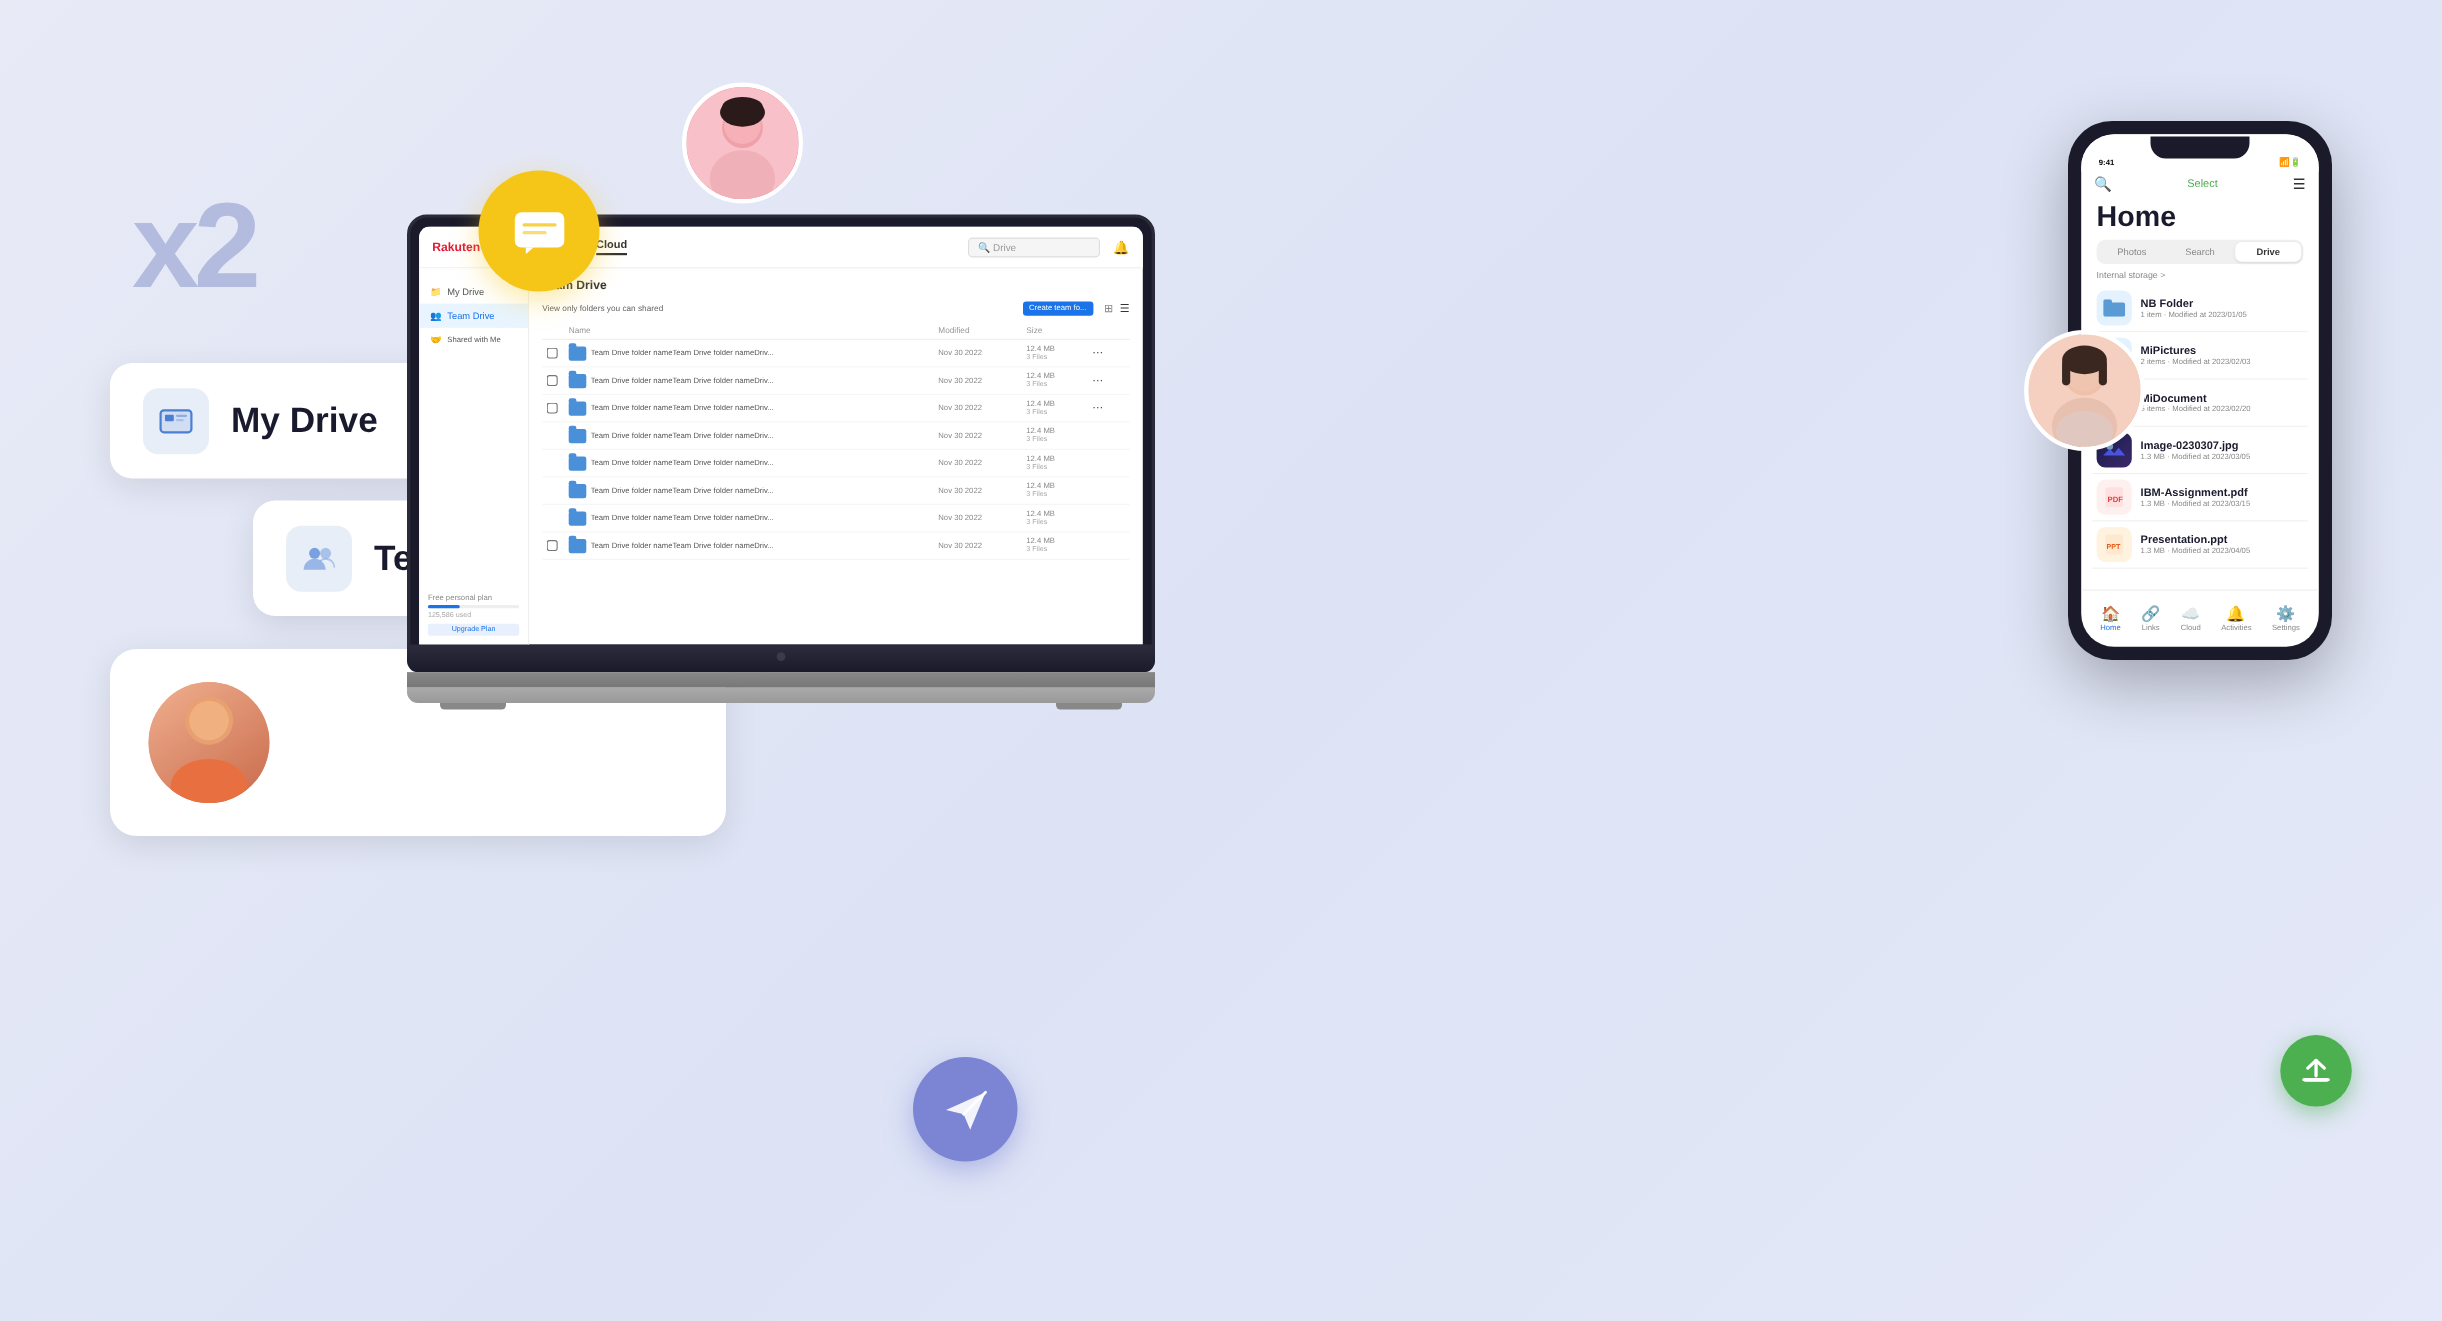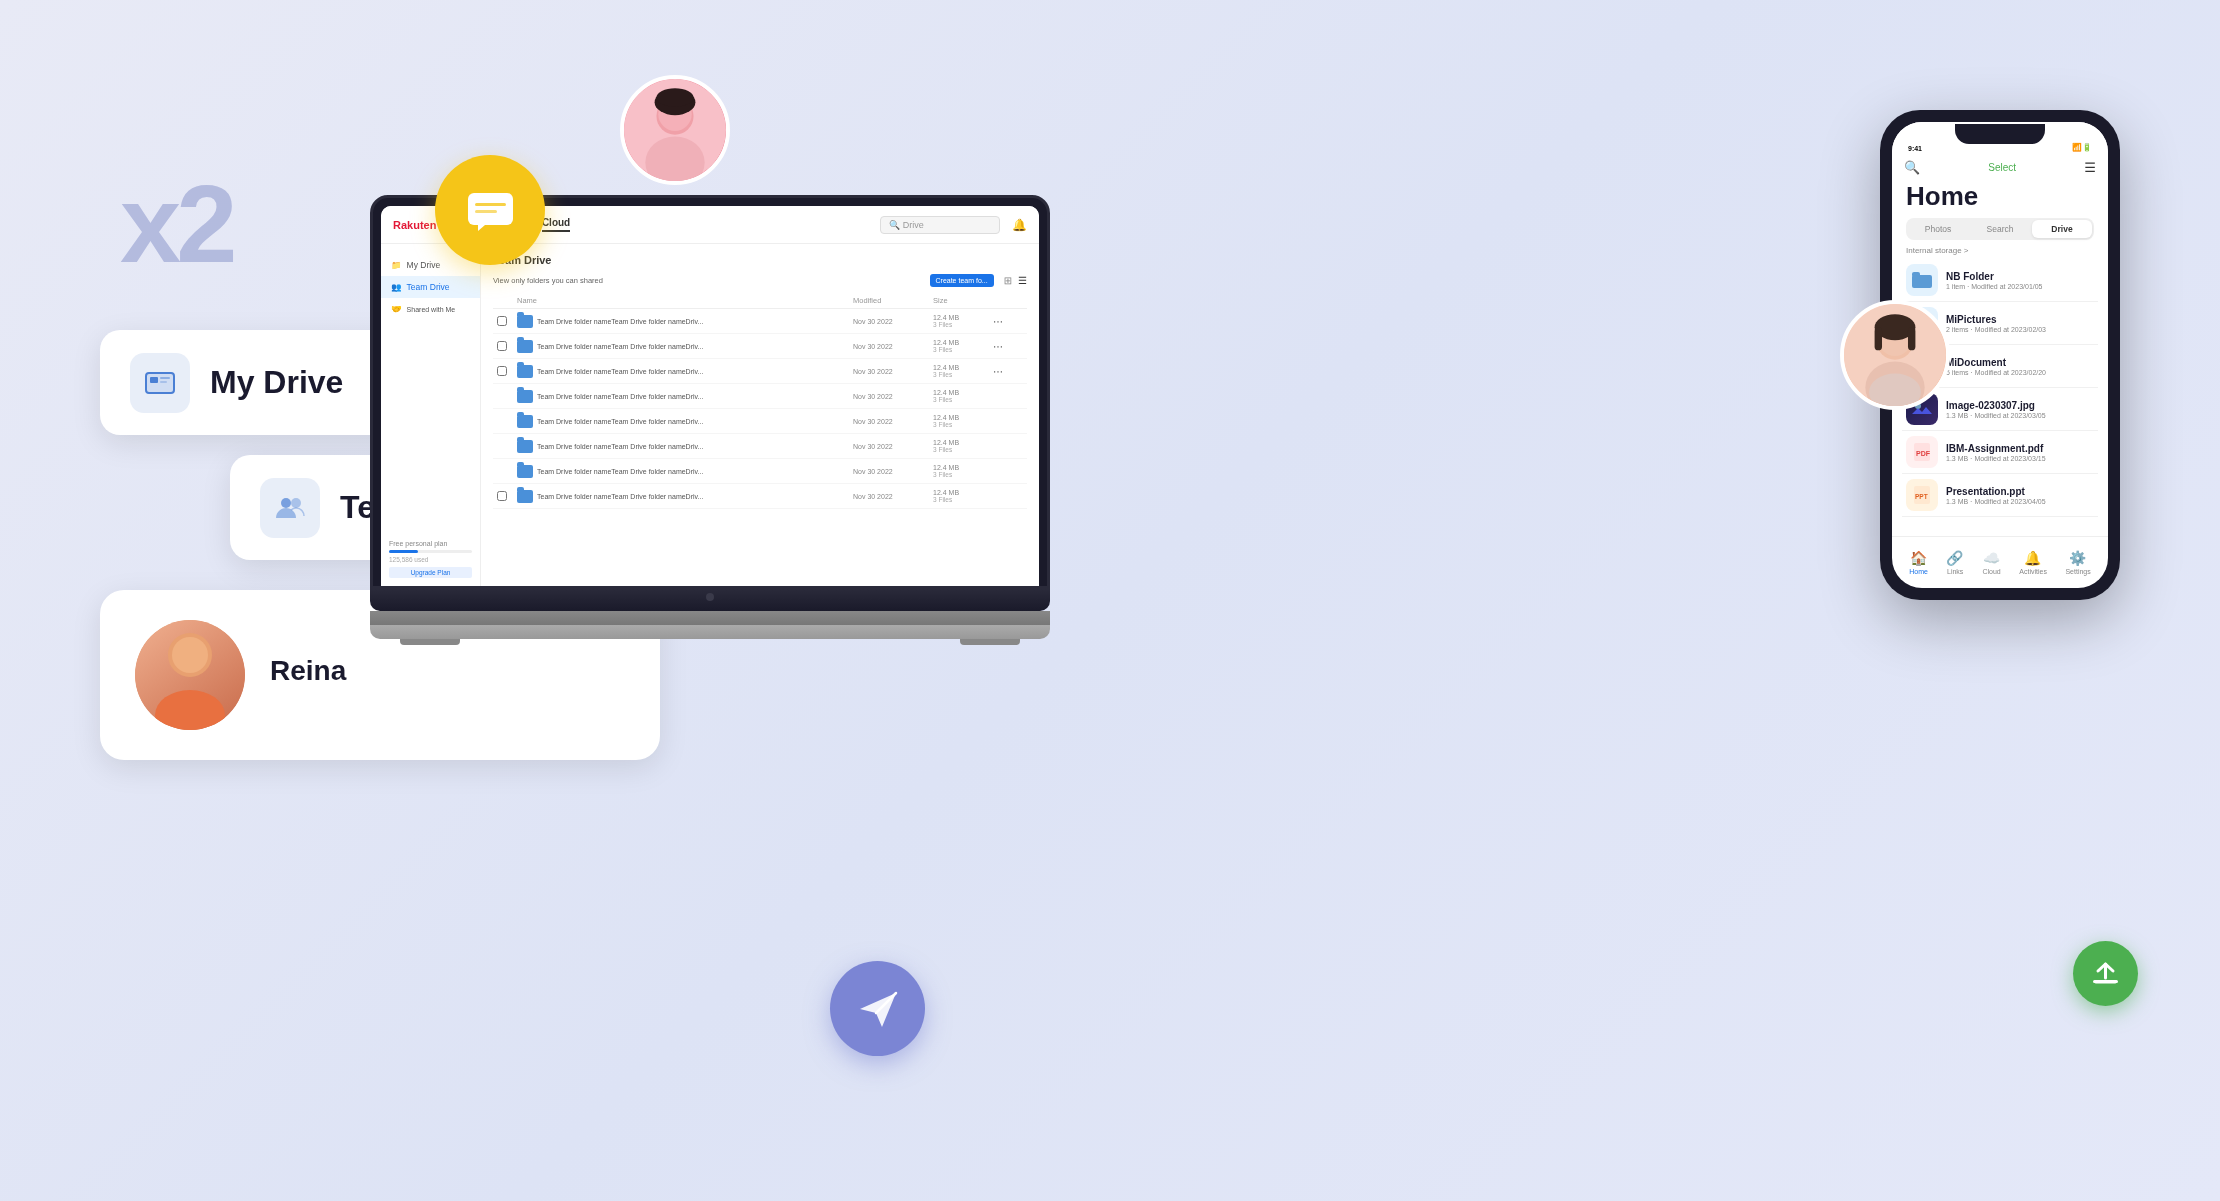--- a/index.html
+++ b/index.html
@@ -597,21 +597,20 @@
     <div class="chat-avatar-inner">
       
       <svg viewBox="0 0 110 110" width="110" height="110">
         <circle cx="55" cy="35" r="22" fill="#e8a070"></circle>
         <ellipse cx="55" cy="95" rx="35" ry="25" fill="#e87040"></ellipse>
         <circle cx="55" cy="35" r="18" fill="#f0b080"></circle>
       </svg>
     </div>
   </div>
   <div class="chat-content">
-    <div class="chat-name">Reina</div>
   </div>
 </div>
 
 <div class="msg-icon-bubble">
   <svg viewBox="0 0 55 55" fill="none" width="55" height="55">
     <rect x="5" y="10" width="45" height="32" rx="6" fill="white"></rect>
     <rect x="12" y="20" width="31" height="3" rx="1.5" fill="#f5c518" opacity="0.8"></rect>
     <rect x="12" y="27" width="22" height="3" rx="1.5" fill="#f5c518" opacity="0.6"></rect>
     <path d="M18 42 L24 36 H35 C38.3 36 41 33.3 41 30" stroke="none"></path>
     <path d="M22 42 L15 48 V42" fill="white"></path>

